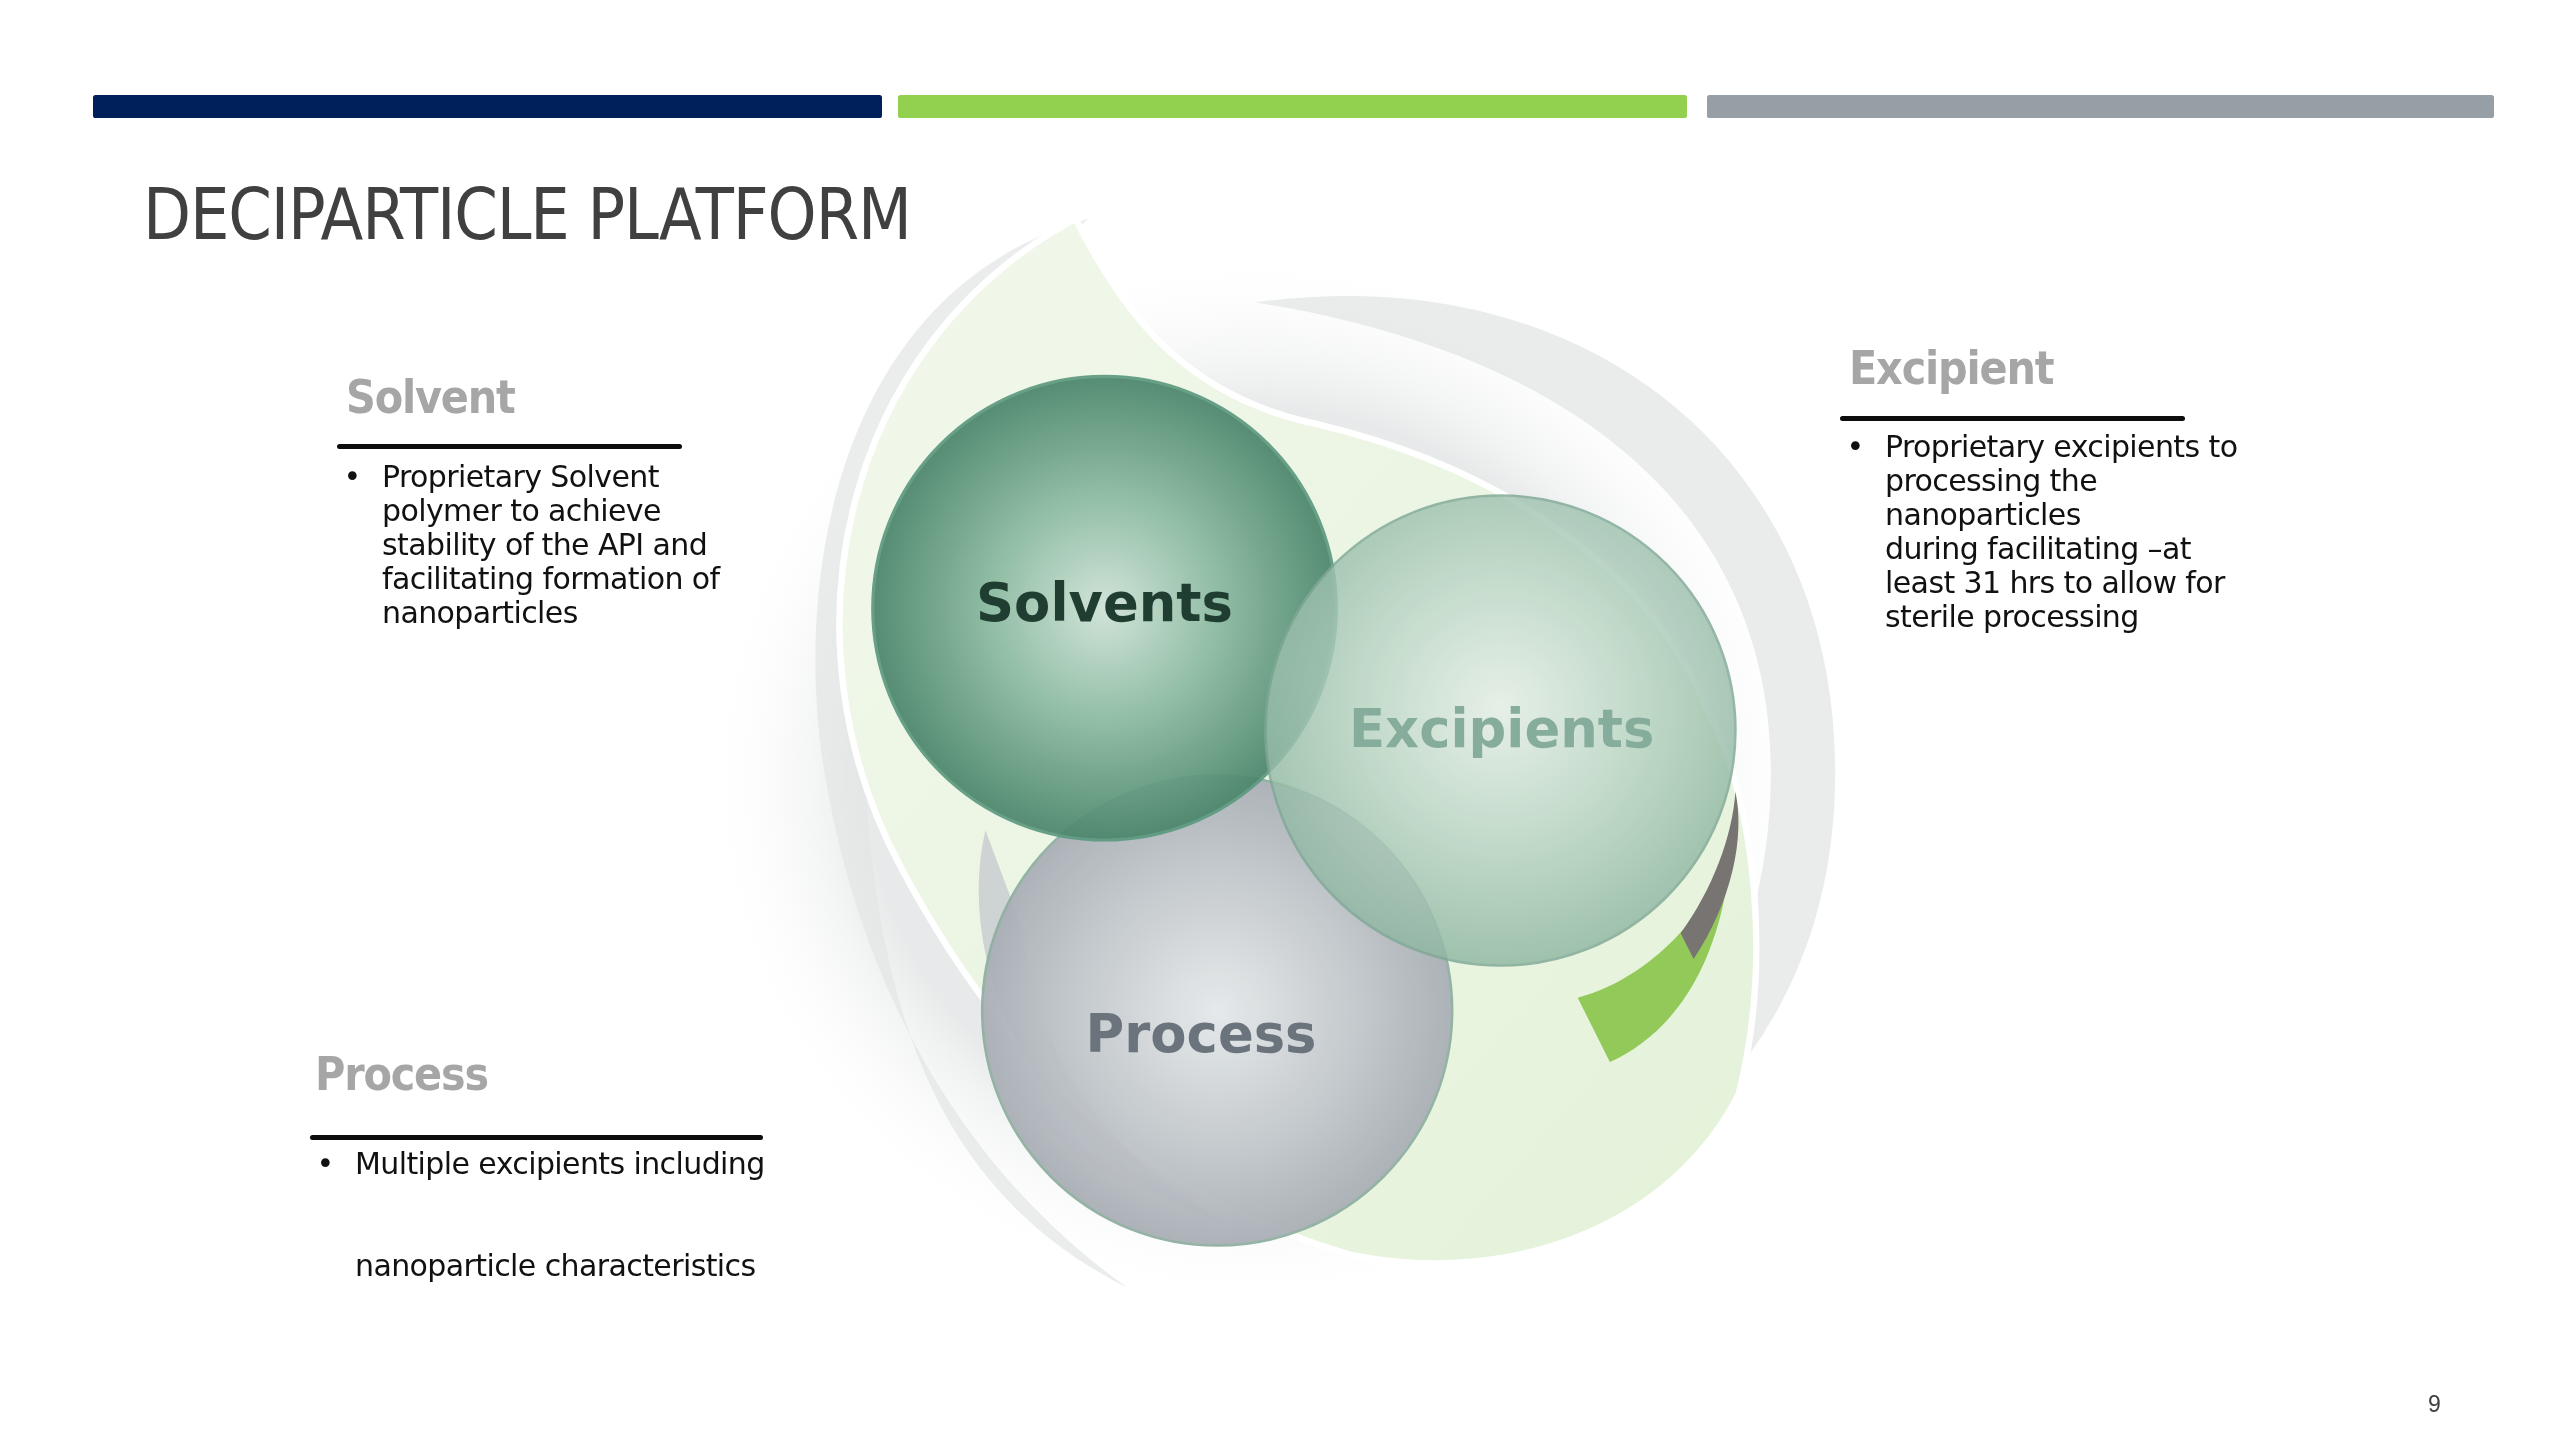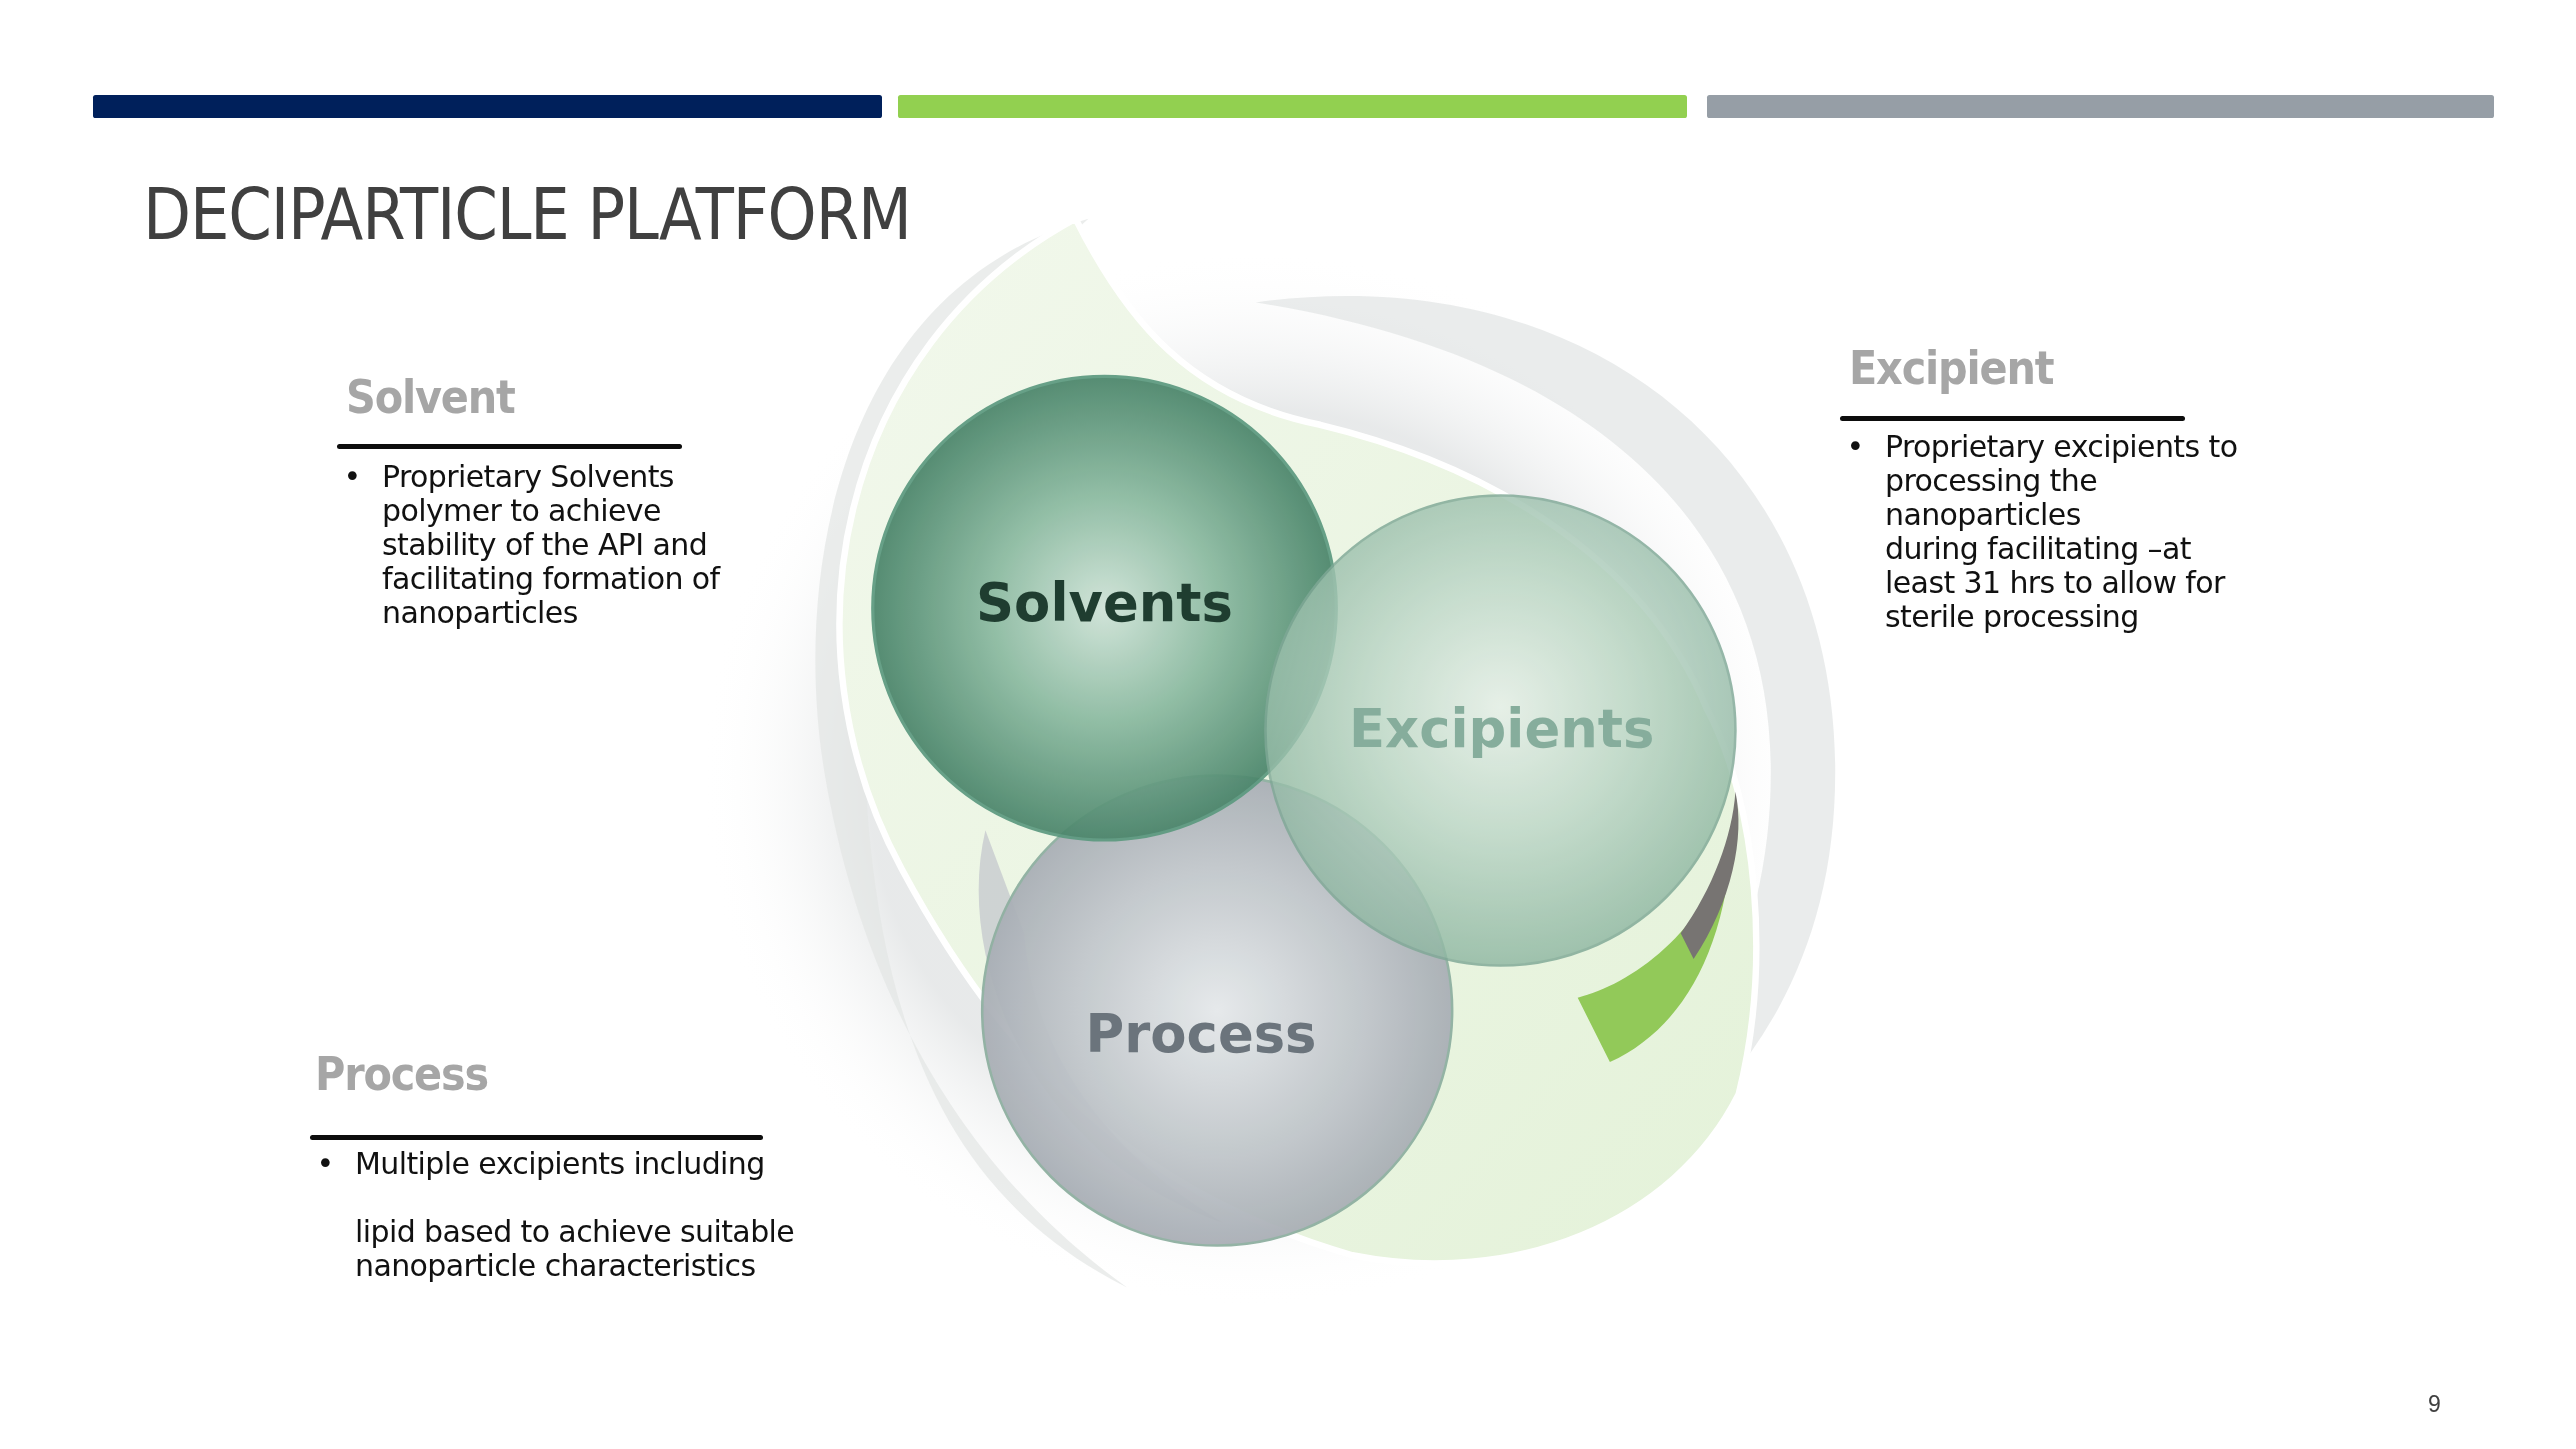--- a/index.html
+++ b/index.html
@@ -102,21 +102,21 @@
   <text class="circle-label" x="1282" y="860" text-anchor="middle" font-size="82" fill="#86ad9c">Excipients</text>
   <text class="circle-label" x="815" y="1335" text-anchor="middle" font-size="82" fill="#6b747c">Process</text>
 </svg>
 
 <div class="block" id="solvent-block">
   <h3>Solvent</h3>
   <div class="rule"></div>
   <ul>
     <li>
       <span class="bullet">•</span>
-      <span>Proprietary Solvents</span><br>
+      <span>Proprietary Solvent</span><br>
       <span>polymer to achieve</span><br>
       <span>stability of the API and</span><br>
       <span>facilitating formation of</span><br>
       <span>nanoparticles</span>
     </li>
   </ul>
 </div>
 
 <div class="block" id="excipient-block">
   <h3>Excipient</h3>
@@ -134,20 +134,20 @@
 </div>
 
 <div class="block" id="process-block">
   <h3>Process</h3>
   <div class="rule"></div>
   <ul>
     <li>
       <span class="bullet">•</span>
       <span>Multiple excipients including</span><br>
       <br>
-      <span>lipid based to achieve suitable</span><br>
+      <br>
       <span>nanoparticle characteristics</span>
     </li>
   </ul>
 </div>
 
 <div class="page-num">9</div>
 
 
 </body></html>

